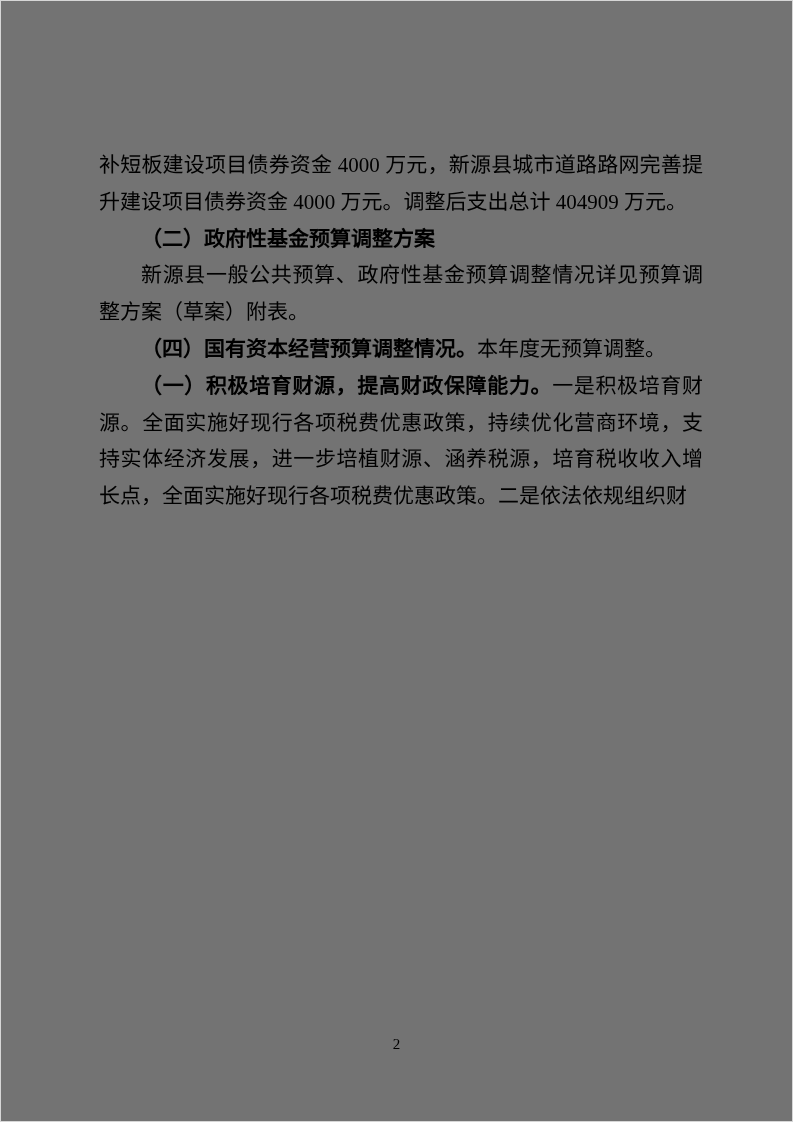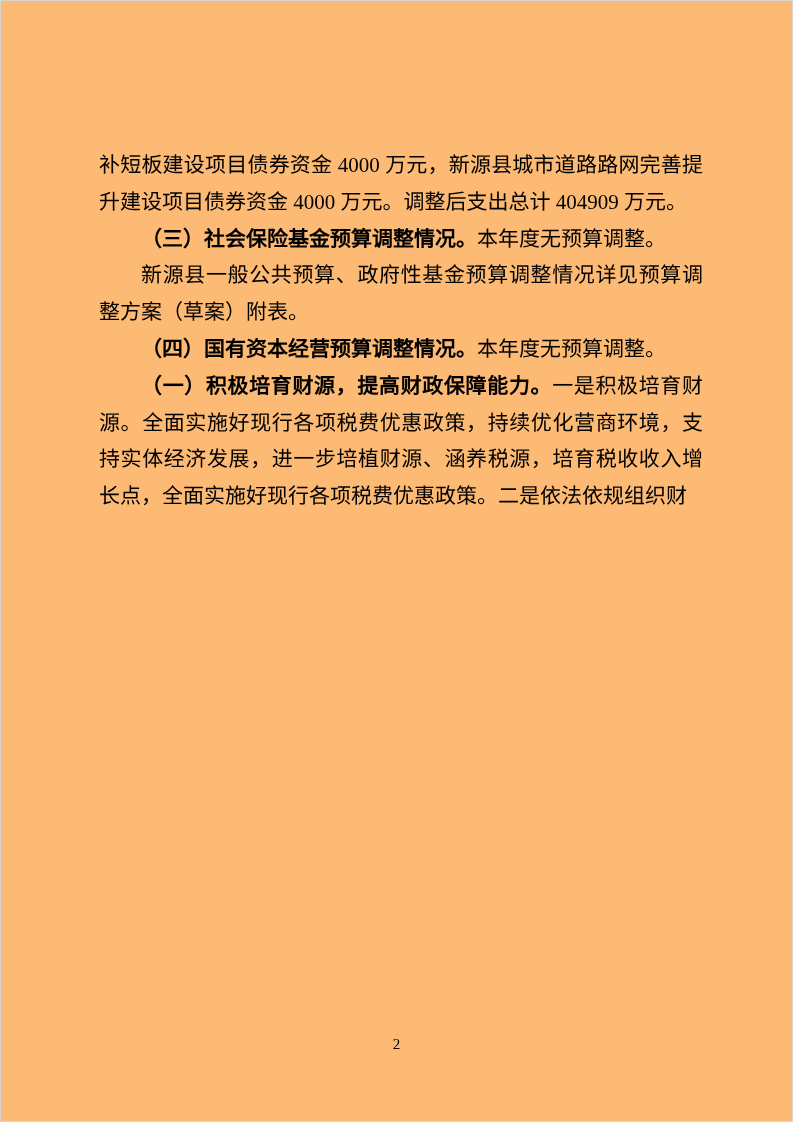--- a/index.html
+++ b/index.html
@@ -4,21 +4,21 @@
 <style>
   html, body {
     margin: 0;
     padding: 0;
     background: #ffffff;
   }
   .page {
     position: relative;
     width: 793px;
     height: 1122px;
-    background: #fdba74;
+    background: #737373;
     box-sizing: border-box;
     border: 1px solid #d6d6d6;
     overflow: hidden;
     color: #000000;
     font-family: "Liberation Serif", "DejaVu Serif", serif;
   }
   .text-block {
     position: absolute;
     top: 146px;
     left: 98px;
@@ -61,24 +61,24 @@
 </style>
 </head>
 <body>
 
 <div class="page">
 
   <div class="text-block">
 
     <p class="no-indent">补短板建设项目债券资金 4000 万元，新源县城市道路路网完善提升建设项目债券资金 4000 万元。调整后支出总计 404909 万元。</p>
 
+    <p class="kai-heading">（二）政府性基金预算调整方案</p>
 
 
 
-    <p><span class="kai-label">（三）社会保险基金预算调整情况。</span><span>本年度无预算调整。</span></p>
 
     <p>新源县一般公共预算、政府性基金预算调整情况详见预算调整方案（草案）附表。</p>
 
     <p><span class="kai-label">（四）国有资本经营预算调整情况。</span><span>本年度无预算调整。</span></p>
 
 
     <p><span class="kai-label">（一）积极培育财源，提高财政保障能力。</span><span>一是积极培育财源。全面实施好现行各项税费优惠政策，持续优化营商环境，支持实体经济发展，进一步培植财源、涵养税源，培育税收收入增长点，全面实施好现行各项税费优惠政策。二是依法依规组织财</span></p>
 
   </div>
 

